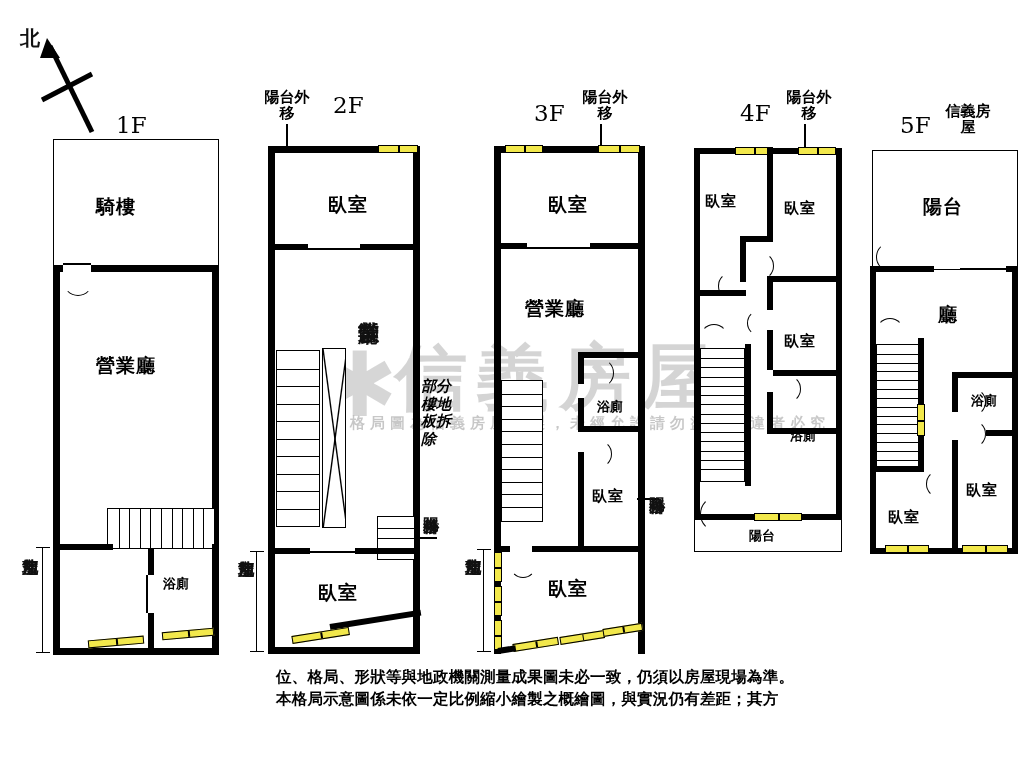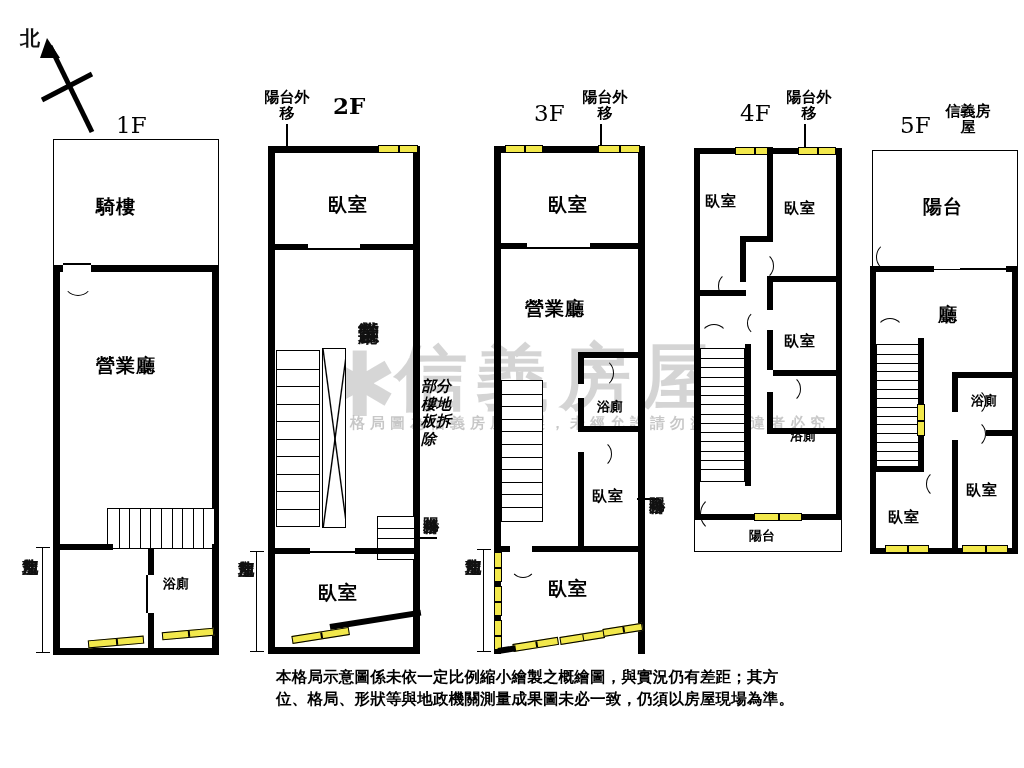--- a/index.html
+++ b/index.html
@@ -114,21 +114,21 @@
   </div>
   <div class="win h" style="left:162px;top:630px;width:52px;transform:rotate(-5deg);">
     <div class="div" style="left:50%;top:0;bottom:0;width:1.6px;"></div>
   </div>
 
   <div class="dim" style="left:42px;top:547px;height:106px;"></div>
   <div class="dimtick" style="left:36px;top:547px;width:14px;"></div>
   <div class="dimtick" style="left:36px;top:652px;width:14px;"></div>
   <div class="v-lbl" style="left:22px;top:546px;font-size:16px;font-weight:700;">空地加蓋</div>
 
-  <div class="floor-title" style="left:333px;top:92px;font-weight:bold;">2F</div>
+  <div class="floor-title" style="left:333px;top:92px;">2F</div>
   <div class="note" style="left:263px;top:90px;width:48px;text-align:center;">
     <span>陽台外移</span>
   </div>
   <div class="thin" style="left:286px;top:124px;width:2px;height:24px;"></div>
 
   <div class="wall" style="left:268px;top:146px;width:7px;height:508px;"></div>
   <div class="wall" style="left:413px;top:146px;width:7px;height:508px;"></div>
   <div class="wall" style="left:268px;top:146px;width:152px;height:7px;"></div>
   <div class="wall" style="left:268px;top:647px;width:152px;height:7px;"></div>
 
@@ -392,17 +392,17 @@
   <div class="room-name md" style="left:966px;top:481px;">臥室</div>
 
   <div class="win h" style="left:885px;top:545px;width:44px;">
     <div class="div" style="left:50%;top:0;bottom:0;width:1.6px;"></div>
   </div>
   <div class="win h" style="left:962px;top:545px;width:46px;">
     <div class="div" style="left:50%;top:0;bottom:0;width:1.6px;"></div>
   </div>
 
   <div id="disclaimer">
+    <div>位、格局、形狀等與地政機關測量成果圖未必一致，仍須以房屋現場為準。</div>
     <div>本格局示意圖係未依一定比例縮小繪製之概繪圖，與實況仍有差距；其方</div>
-    <div>位、格局、形狀等與地政機關測量成果圖未必一致，仍須以房屋現場為準。</div>
   </div>
 
 </div>
 
 </body></html>

